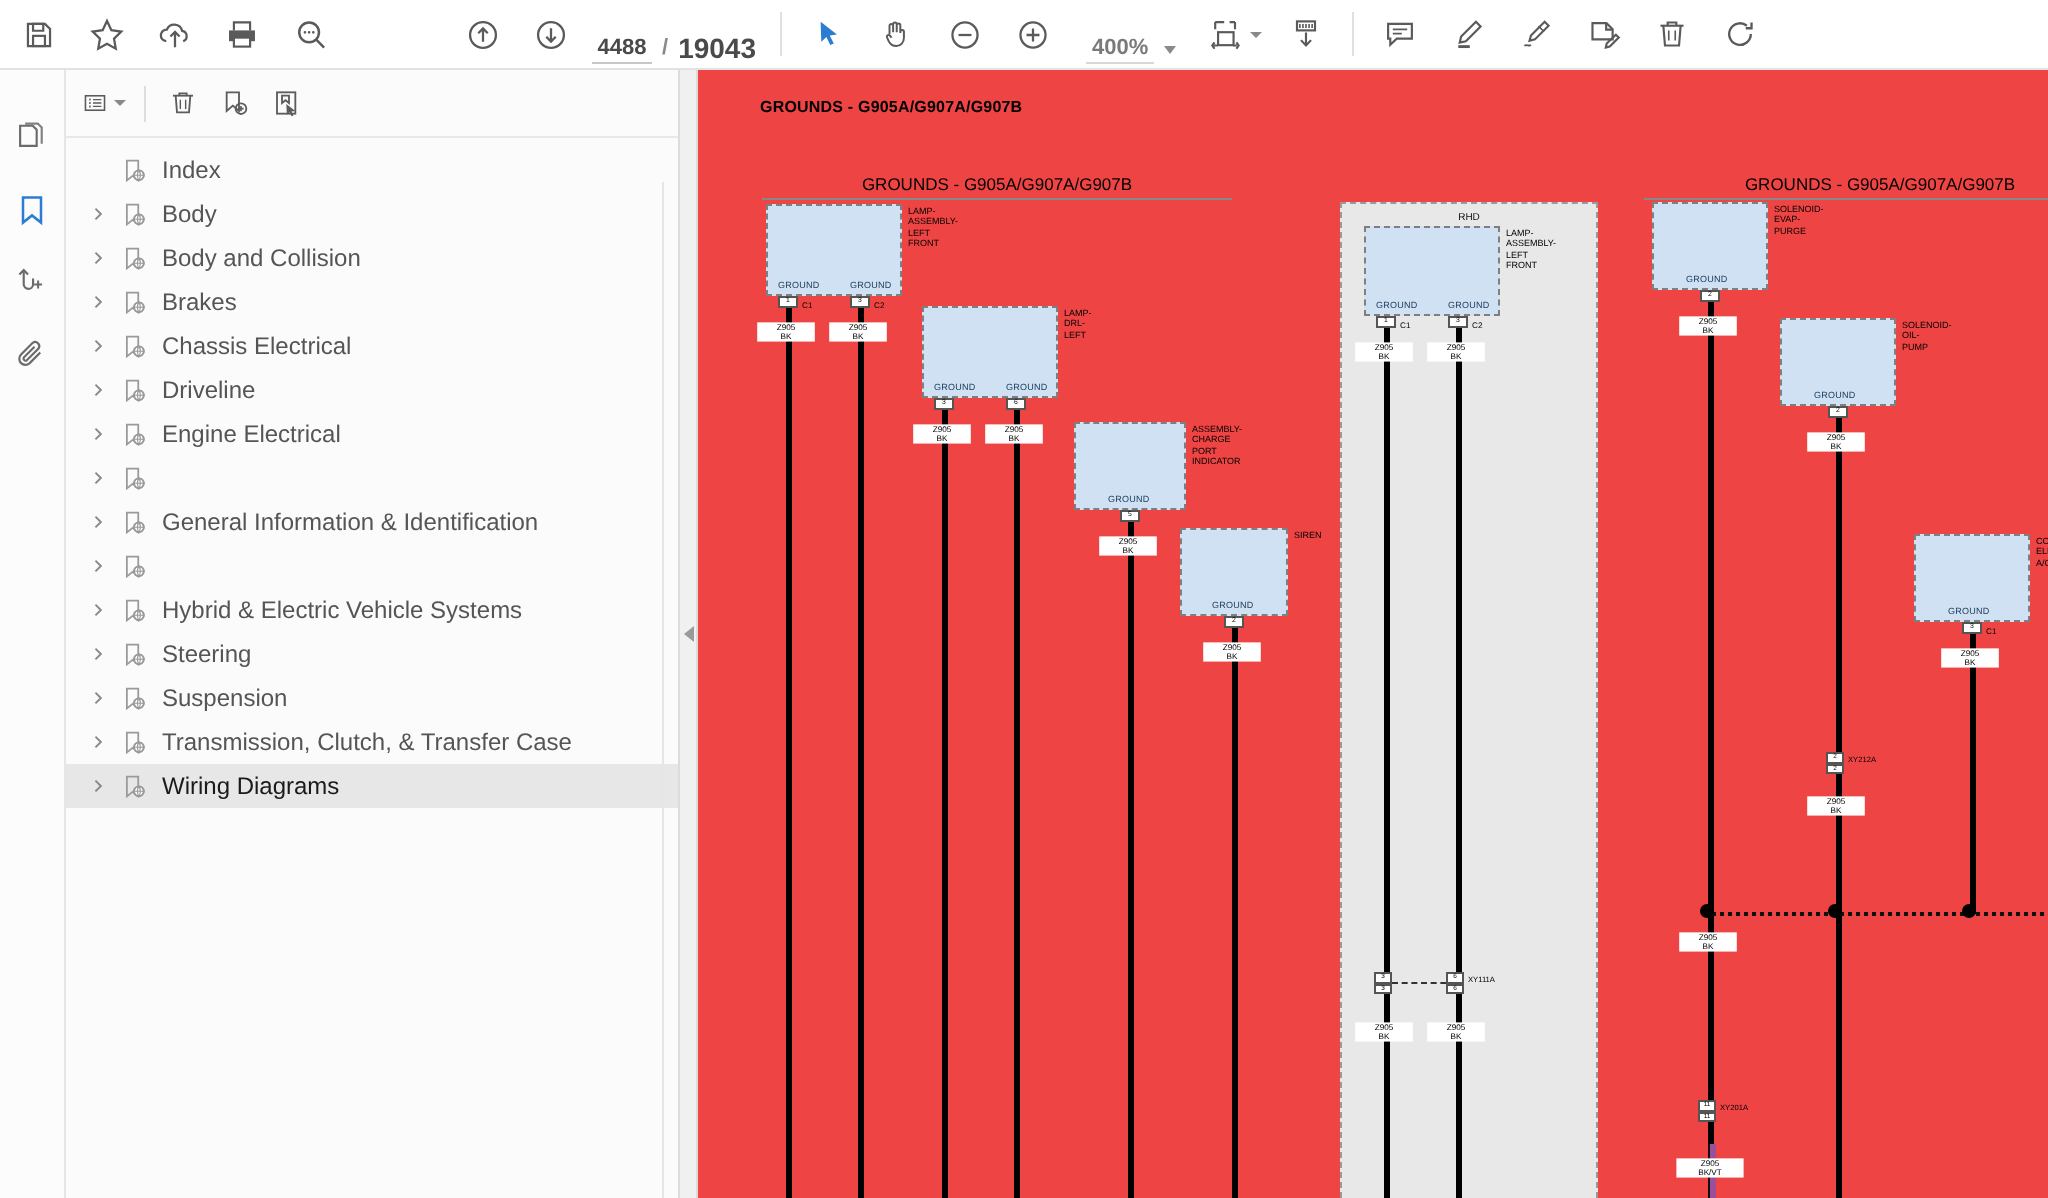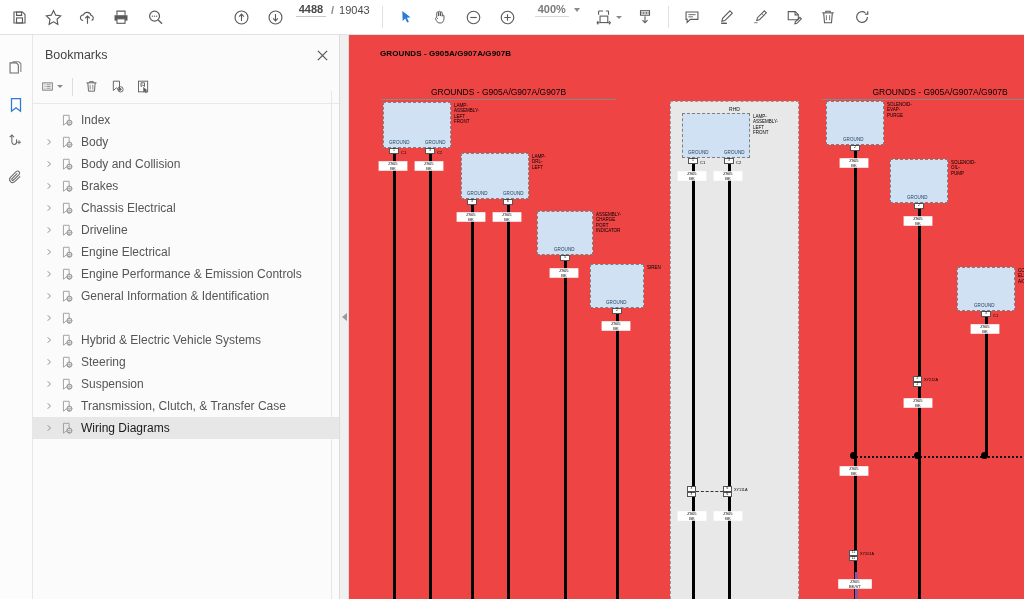--- a/index.html
+++ b/index.html
@@ -13,21 +13,21 @@
 
   
   .toolbar {
     height: 35px; min-height: 35px;
     background: #ffffff;
     border-bottom: 1px solid #e2e2e2;
     display: flex; align-items: center;
     padding-left: 2px;
     position: relative;
   }
-  .tb-group { display: flex; align-items: flex-start; }
+  .tb-group { display: flex; align-items: flex-end; }
   .tb-btn {
     width: 34px; height: 30px;
     display: flex; align-items: center; justify-content: center;
     color: #5a5a5a;
     cursor: pointer;
   }
   .tb-btn svg { display: block; }
   .tb-btn.active { color: #2b7cd3; }
   .tb-sep { width: 1px; height: 22px; background: #e0e0e0; margin: 0 6px; }
   .pagebox {
@@ -35,21 +35,21 @@
     font-size: 11px; color: #4a4a4a; font-weight: bold;
     margin-left: 4px; margin-right: 6px;
   }
   .page-input {
     width: 30px; font-size: 11px; font-weight: bold; color: #4a4a4a;
     border: none; border-bottom: 1px solid #c8c8c8;
     background: transparent; outline: none;
     text-align: center; padding: 1px 0; overflow: hidden;
     font-family: "Liberation Sans", sans-serif;
   }
-  .page-total { font-size: 11px; color: #4a4a4a; font-weight: normal; }
+  .page-total { font-size: 14px; color: #4a4a4a; font-weight: bold; }
   .page-slash { font-size: 11px; color: #8a8a8a; }
   .zoom-val {
     font-size: 11px; color: #7a7a7a; font-weight: bold;
     border-bottom: 1px solid #d8d8d8;
     padding: 1px 3px; margin-left: 2px;
   }
   .caret { width: 0; height: 0; border-left: 3.5px solid transparent; border-right: 3.5px solid transparent;
            border-top: 4px solid #8a8a8a; margin-left: 5px; margin-right: 4px; }
   .caret.sm { border-left-width: 3px; border-right-width: 3px; border-top-width: 3.5px; margin-left: 3px; }
 
@@ -412,28 +412,20 @@
         </svg>
       </div>
       <div class="rail-btn" title="Attachments">
         <svg width="18" height="18" viewBox="0 0 20 20" fill="none" stroke="currentColor" stroke-width="1.2">
           <path d="M14.6 9.2l-6 6a3.4 3.4 0 0 1-4.8-4.8l6.6-6.6a2.3 2.3 0 0 1 3.2 3.2l-6.6 6.6a1.2 1.2 0 0 1-1.6-1.6l6-6"></path>
         </svg>
       </div>
     </div>
 
     <div class="panel">
-      <div class="panel-head">
-        <span class="panel-title">Bookmarks</span>
-        <span class="panel-close" title="Close">
-          <svg width="13" height="13" viewBox="0 0 14 14" fill="none" stroke="currentColor" stroke-width="1.3">
-            <path d="M2 2l10 10M12 2L2 12"></path>
-          </svg>
-        </span>
-      </div>
 
       <div class="panel-tools">
         <div class="pt-btn" title="Options">
           <svg width="15" height="15" viewBox="0 0 18 18" fill="none" stroke="currentColor" stroke-width="1.1">
             <rect x="2.4" y="4" width="13.2" height="10"></rect>
             <path d="M5 6.6h1M5 9h1M5 11.4h1" stroke-width="1.5"></path>
             <path d="M7.6 6.6h5.8M7.6 9h5.8M7.6 11.4h5.8" stroke-width="0.9"></path>
           </svg>
           <span class="caret sm"></span>
         </div>
@@ -582,21 +574,20 @@
               </svg>
             </span>
             <span class="bm-icon">
               <svg width="13" height="13" viewBox="0 0 16 16" fill="none" stroke="currentColor" stroke-width="1.1">
   <path d="M3 1.6h7v12.2L6.5 11 3 13.8z"></path>
   <circle cx="10.4" cy="10.6" r="3" fill="#fff"></circle>
   <circle cx="10.4" cy="10.6" r="3"></circle>
   <path d="M7.4 10.6h6M10.4 7.6c1.1 1.8 1.1 4.2 0 6M10.4 7.6c-1.1 1.8-1.1 4.2 0 6" stroke-width="0.7"></path>
 </svg>
             </span>
-            <span class="bm-label">Engine Performance &amp; Emission Controls</span>
           </div>
           <div class="bm-row">
             <span class="bm-arrow">
               <svg width="8" height="8" viewBox="0 0 10 10" fill="none" stroke="currentColor" stroke-width="1.2">
                 <path d="M3.4 1.6L6.8 5 3.4 8.4"></path>
               </svg>
             </span>
             <span class="bm-icon">
               <svg width="13" height="13" viewBox="0 0 16 16" fill="none" stroke="currentColor" stroke-width="1.1">
   <path d="M3 1.6h7v12.2L6.5 11 3 13.8z"></path>

